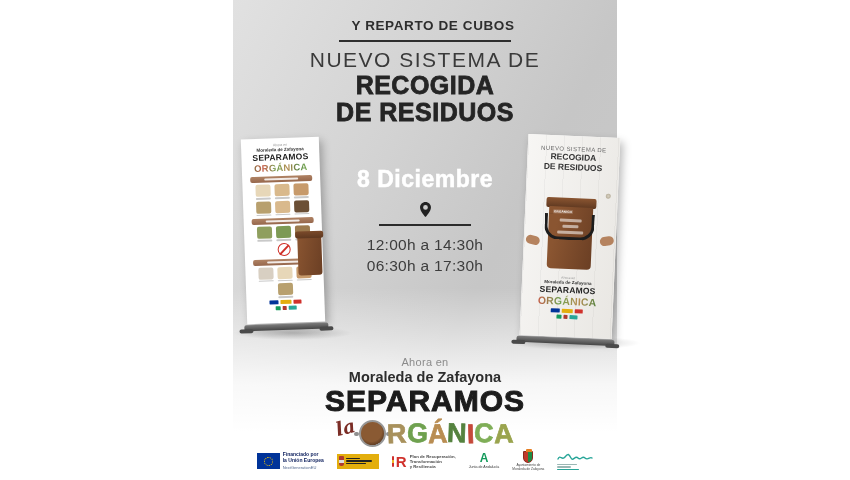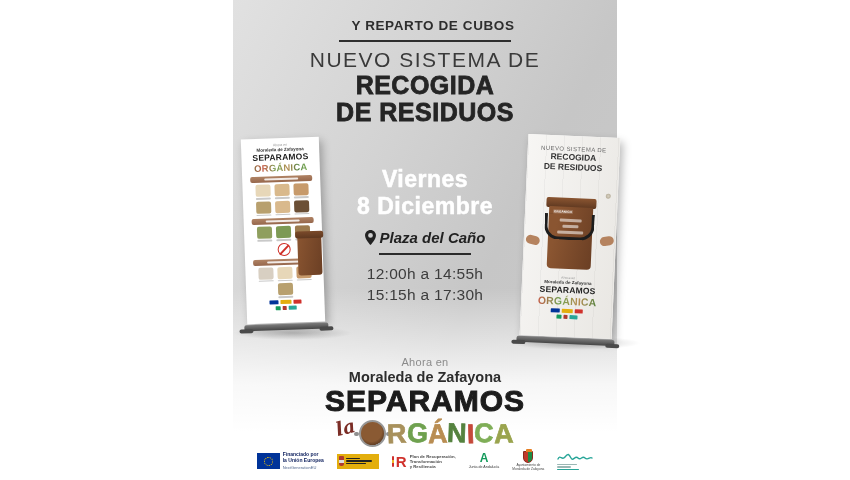--- a/index.html
+++ b/index.html
@@ -268,31 +268,29 @@
       <div class="bin-small">
         <div class="bin-body"></div>
           <div class="bin-lid"></div>
       </div>
       <div class="banner-base"></div>
       <div class="banner-foot foot-l"></div>
       <div class="banner-foot foot-r"></div>
     </div>
 
     <div class="info">
-      <div class="i-day">Viernes</div>
       <div class="i-date">8 Diciembre</div>
       <div class="i-loc">
         <svg width="11" height="15" viewBox="0 0 16 22">
           <path fill="#222" d="M8 0C3.6 0 0 3.6 0 8c0 6 8 14 8 14s8-8 8-14c0-4.4-3.6-8-8-8zm0 11.5A3.5 3.5 0 1 1 8 4.5a3.5 3.5 0 0 1 0 7z"></path>
         </svg>
-        <span>Plaza del Caño</span>
       </div>
       <div class="i-rule"></div>
-      <div class="i-time">12:00h a 14:55h</div>
-      <div class="i-time">15:15h a 17:30h</div>
+      <div class="i-time">12:00h a 14:30h</div>
+      <div class="i-time">06:30h a 17:30h</div>
     </div>
 
     <div class="banner-shadow shadow-right"></div>
     <div class="mini-banner right-banner">
       <div class="rb-door">
         <div class="rb-sub">NUEVO SISTEMA DE</div>
         <div class="rb-title">RECOGIDA</div>
         <div class="rb-title">DE RESIDUOS</div>
         <div class="doorknob"></div>
         <div class="hand hand-l"></div>

